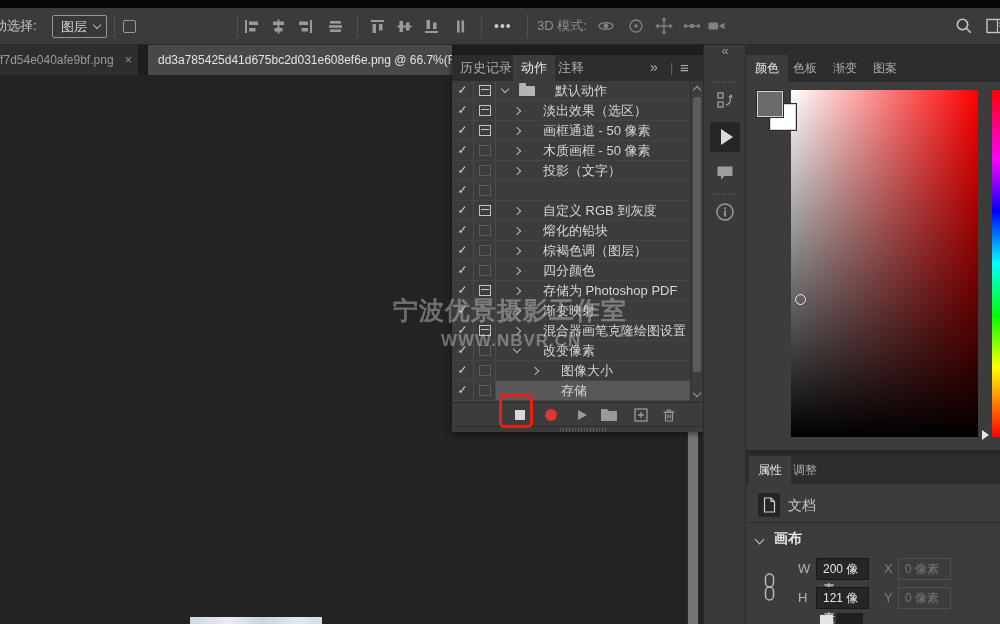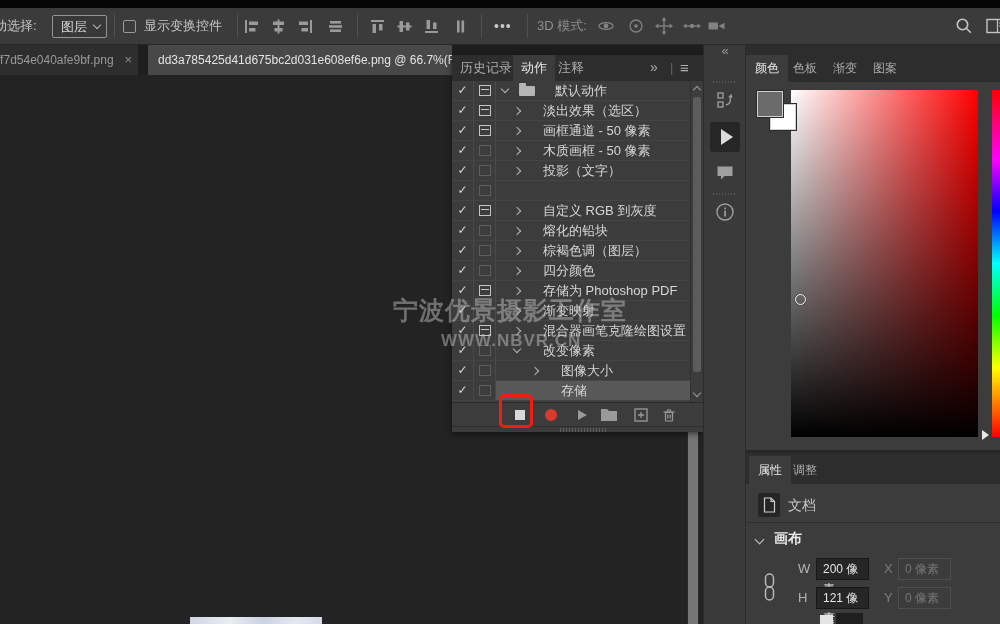--- a/index.html
+++ b/index.html
@@ -139,21 +139,20 @@
 <div class="abs" id="topstrip"></div>
 
 <div class="abs" id="optionsbar">
   <span class="txt" style="left:-6px;">动选择:</span>
   <div id="autosel-dd">
     <span class="ddtxt">图层</span>
     <span class="chevmini" style="right:6px; top:6px;"></span>
   </div>
   <span class="vsep" style="left:114px;"></span>
   <span id="transform-cb"></span>
-  <span class="txt" style="left:144px;">显示变换控件</span>
   <span class="vsep" style="left:237px;"></span>
 
   <span class="obicon" style="left:243px;">
     <svg width="17" height="17" viewBox="0 0 17 17" fill="#9a9a9a">
         <rect x="2" y="2" width="2" height="13"></rect>
         <rect x="6" y="3.5" width="9" height="3.5"></rect>
         <rect x="6" y="10" width="6.5" height="3.5"></rect>
       </svg>
     </span>
   <span class="obicon" style="left:270px;">

